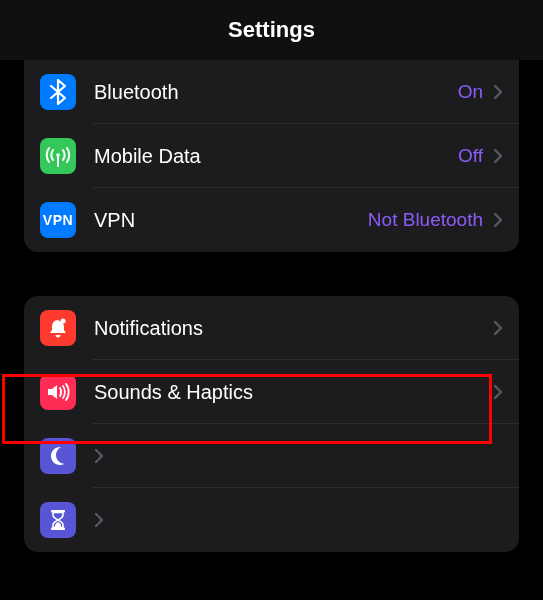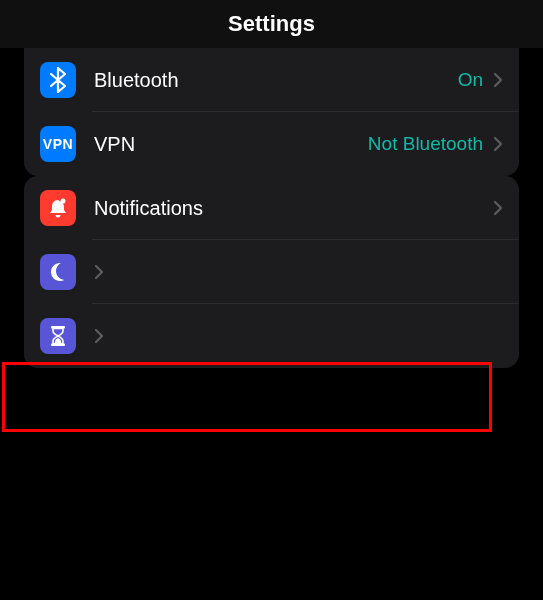--- a/index.html
+++ b/index.html
@@ -9,21 +9,21 @@
       font-family: -apple-system, BlinkMacSystemFont, "Segoe UI", Helvetica, Arial, sans-serif;
     }
     body {
       width: 543px;
       height: 600px;
       background: #000;
       color: #fff;
       overflow: hidden;
     }
     .header {
-      height: 48px;
+      height: 60px;
       display: flex;
       align-items: center;
       justify-content: center;
       background: rgba(20,20,20,0.8);
     }
     .header-title {
       font-size: 22px;
       font-weight: 600;
       color: #fff;
     }
@@ -34,20 +34,21 @@
       background: #1c1c1e;
       border-radius: 14px;
       overflow: hidden;
     }
     .group.first {
       border-top-left-radius: 0;
       border-top-right-radius: 0;
       margin-top: 0;
     }
     .group.second {
+      margin-top: 44px;
     }
     .row {
       display: flex;
       align-items: center;
       height: 64px;
       padding: 0 16px;
       position: relative;
     }
     .row:not(:last-child)::after {
       content: "";
@@ -68,21 +69,21 @@
       margin-right: 18px;
       flex-shrink: 0;
     }
     .row-label {
       font-size: 20px;
       color: #fff;
       flex: 1;
     }
     .row-value {
       font-size: 19px;
-      color: #14b8a6;
+      color: #8b5cf6;
       margin-right: 10px;
     }
     .chevron {
       color: #5a5a5e;
       flex-shrink: 0;
     }
     .highlight-box {
       position: absolute;
       border: 3px solid #ff0000;
       pointer-events: none;
@@ -110,20 +111,34 @@
           <path d="M10 1 L10 25 M10 1 L17 7 L10 13 L17 19 L10 25 M3 7 L10 13 M10 13 L3 19" stroke="#fff" stroke-width="2.2" stroke-linejoin="round" stroke-linecap="round"></path>
         </svg>
       </div>
       <div class="row-label">Bluetooth</div>
       <div class="row-value">On</div>
       <svg class="chevron" width="10" height="16" viewBox="0 0 10 16">
           <path d="M2 2 L8 8 L2 14" stroke="currentColor" stroke-width="2.4" fill="none" stroke-linecap="round" stroke-linejoin="round"></path>
         </svg>
     </div>
 
+    <div class="row">
+      <div class="icon-box" style="background:#34c759">
+        <svg width="26" height="24" viewBox="0 0 26 24" fill="none">
+          <path d="M4 4 C1 8 1 14 4 18 M8 6 C6 9 6 13 8 16 M18 6 C20 9 20 13 18 16 M22 4 C25 8 25 14 22 18" stroke="#fff" stroke-width="2" stroke-linecap="round"></path>
+          <circle cx="13" cy="11" r="1.8" fill="#fff"></circle>
+          <path d="M13 13 L13 22" stroke="#fff" stroke-width="2" stroke-linecap="round"></path>
+        </svg>
+      </div>
+      <div class="row-label">Mobile Data</div>
+      <div class="row-value">Off</div>
+      <svg class="chevron" width="10" height="16" viewBox="0 0 10 16">
+          <path d="M2 2 L8 8 L2 14" stroke="currentColor" stroke-width="2.4" fill="none" stroke-linecap="round" stroke-linejoin="round"></path>
+        </svg>
+    </div>
 
     <div class="row">
       <div class="icon-box" style="background:#007aff">
         <span style="color:#fff;font-size:14px;font-weight:600;letter-spacing:0.5px">VPN</span>
       </div>
       <div class="row-label">VPN</div>
       <div class="row-value">Not Bluetooth</div>
       <svg class="chevron" width="10" height="16" viewBox="0 0 10 16">
           <path d="M2 2 L8 8 L2 14" stroke="currentColor" stroke-width="2.4" fill="none" stroke-linecap="round" stroke-linejoin="round"></path>
         </svg>
@@ -140,20 +155,32 @@
           <path d="M11 3 C7 3 5 6 5 10 L5 13 L3 16 L19 16 L17 13 L17 10 C17 8.5 16.6 7.2 15.9 6.2" fill="#fff"></path>
           <path d="M8.5 18 C8.5 19.4 9.6 20.5 11 20.5 C12.4 20.5 13.5 19.4 13.5 18 Z" fill="#fff"></path>
         </svg>
       </div>
       <div class="row-label">Notifications</div>
       <svg class="chevron" width="10" height="16" viewBox="0 0 10 16">
           <path d="M2 2 L8 8 L2 14" stroke="currentColor" stroke-width="2.4" fill="none" stroke-linecap="round" stroke-linejoin="round"></path>
         </svg>
     </div>
 
+    <div class="row">
+      <div class="icon-box" style="background:#ff2d55">
+        <svg width="24" height="20" viewBox="0 0 24 20" fill="none">
+          <path d="M2 7 L6 7 L11 3 L11 17 L6 13 L2 13 Z" fill="#fff"></path>
+          <path d="M14 6 C15.5 8 15.5 12 14 14 M17 4 C19.5 7 19.5 13 17 16 M20 2 C23.5 6 23.5 14 20 18" stroke="#fff" stroke-width="1.8" stroke-linecap="round"></path>
+        </svg>
+      </div>
+      <div class="row-label">Sounds &amp; Haptics</div>
+      <svg class="chevron" width="10" height="16" viewBox="0 0 10 16">
+          <path d="M2 2 L8 8 L2 14" stroke="currentColor" stroke-width="2.4" fill="none" stroke-linecap="round" stroke-linejoin="round"></path>
+        </svg>
+    </div>
 
     <div class="row">
       <div class="icon-box" style="background:#5856d6">
         <svg width="20" height="20" viewBox="0 0 20 20" fill="#fff">
           <path d="M14 2 C9 2 5 6 5 11 C5 16 9 20 14 20 C15.5 20 17 19.6 18.3 18.9 C13.5 18.5 10 14.6 10 10 C10 6.7 11.9 3.8 14.7 2.3 C14.5 2.1 14.2 2 14 2 Z" transform="translate(-2,-1)"></path>
         </svg>
       </div>
       <svg class="chevron" width="10" height="16" viewBox="0 0 10 16">
           <path d="M2 2 L8 8 L2 14" stroke="currentColor" stroke-width="2.4" fill="none" stroke-linecap="round" stroke-linejoin="round"></path>
         </svg>

